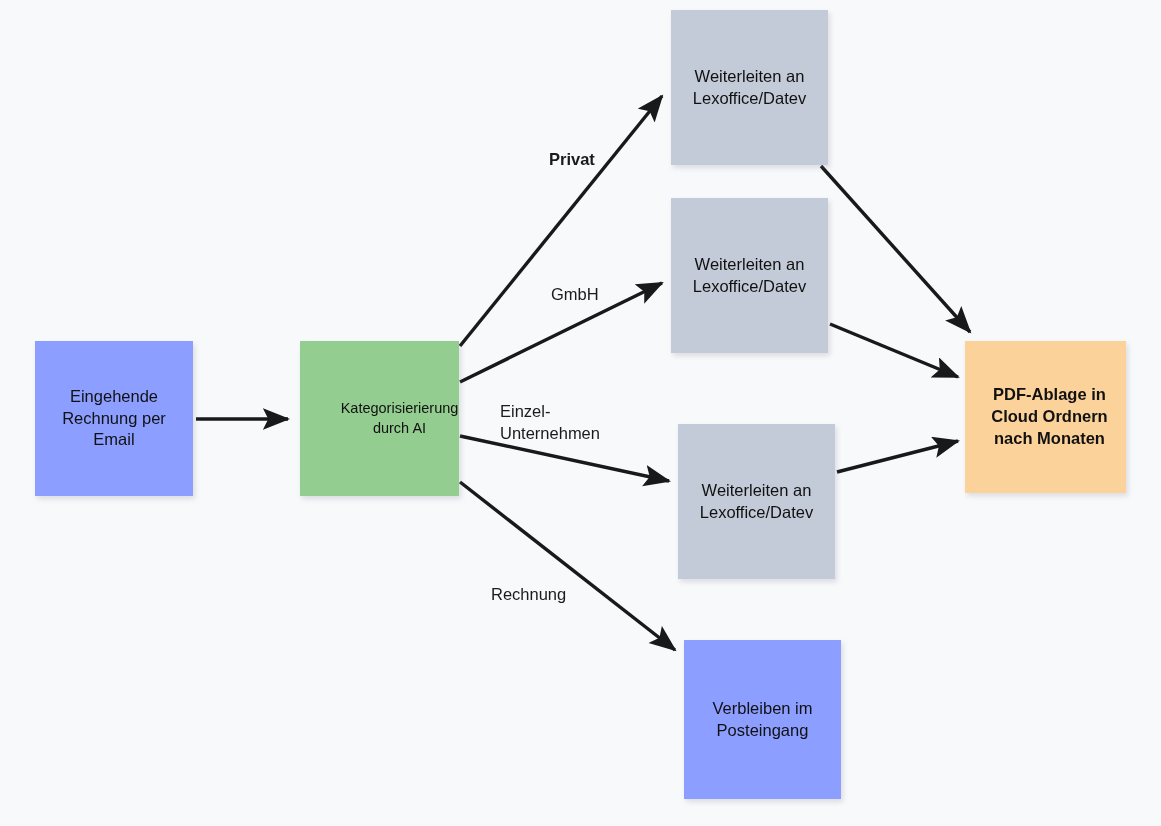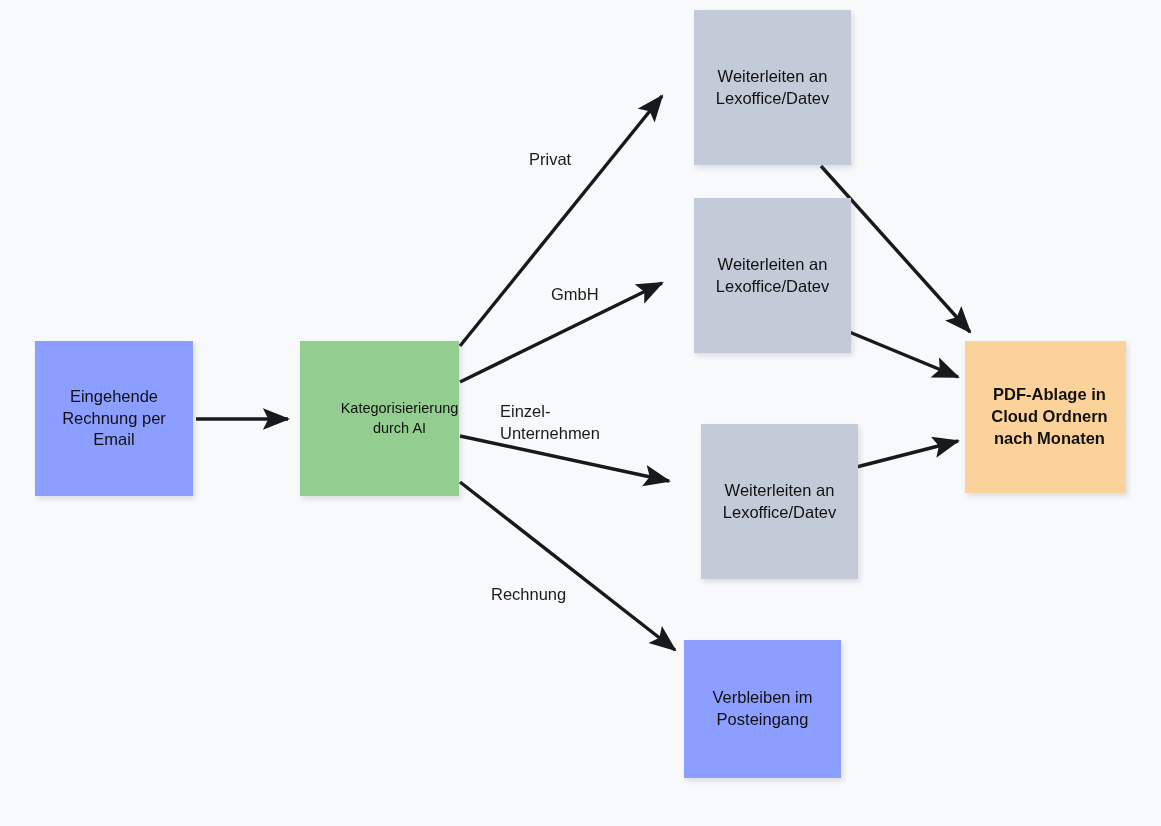--- a/index.html
+++ b/index.html
@@ -36,21 +36,21 @@
     color: #111111;
     box-shadow: 2px 3px 5px rgba(120,125,140,0.22);
     z-index: 2;
   }
   .node .label {
     white-space: pre-line;
     line-height: 1.32;
   }
   .n-blue     { background: #8c9eff; align-items: center; }
   .n-green    { background: #93ce90; padding-left: 40px; }
-  .n-gray     { background: #c4cbd8; margin-left: 23px; }
+  .n-gray     { background: #c4cbd8; }
   .n-orange   { background: #fbd29a; }
 
   
   #node-incoming-email {
     left: 35px; top: 341px; width: 158px; height: 155px;
     font-size: 16.5px;
   }
   #node-categorize-ai {
     left: 300px; top: 341px; width: 159px; height: 155px;
     font-size: 14.5px;
@@ -61,39 +61,39 @@
   }
   #node-forward-gmbh {
     left: 671px; top: 198px; width: 157px; height: 155px;
     font-size: 16.5px;
   }
   #node-forward-single {
     left: 678px; top: 424px; width: 157px; height: 155px;
     font-size: 16.5px;
   }
   #node-stay-inbox {
-    left: 684px; top: 640px; width: 157px; height: 138px;
+    left: 684px; top: 640px; width: 157px; height: 159px;
     font-size: 16.5px;
   }
   #node-pdf-archive {
     left: 965px; top: 341px; width: 161px; height: 152px;
     font-size: 16.5px;
     font-weight: bold;
     padding-left: 8px;
   }
 
   .edge-label {
     position: absolute;
     color: #1b1b1b;
     font-size: 16.5px;
     line-height: 1.35;
     white-space: pre-line;
     z-index: 3;
   }
-  #label-privat        { left: 529px; top: 148px; }
+  #label-privat        { left: 549px; top: 148px; font-weight: bold; }
   #label-gmbh         { left: 551px; top: 283px; }
   #label-einzel       { left: 500px; top: 400px; }
   #label-mahnungen    { left: 491px; top: 583px; }
 </style>
 </head>
 <body>
 
 <div id="canvas">
 
   <svg id="edges" viewBox="0 0 1161 826" width="1161" height="826" xmlns="http://www.w3.org/2000/svg">

